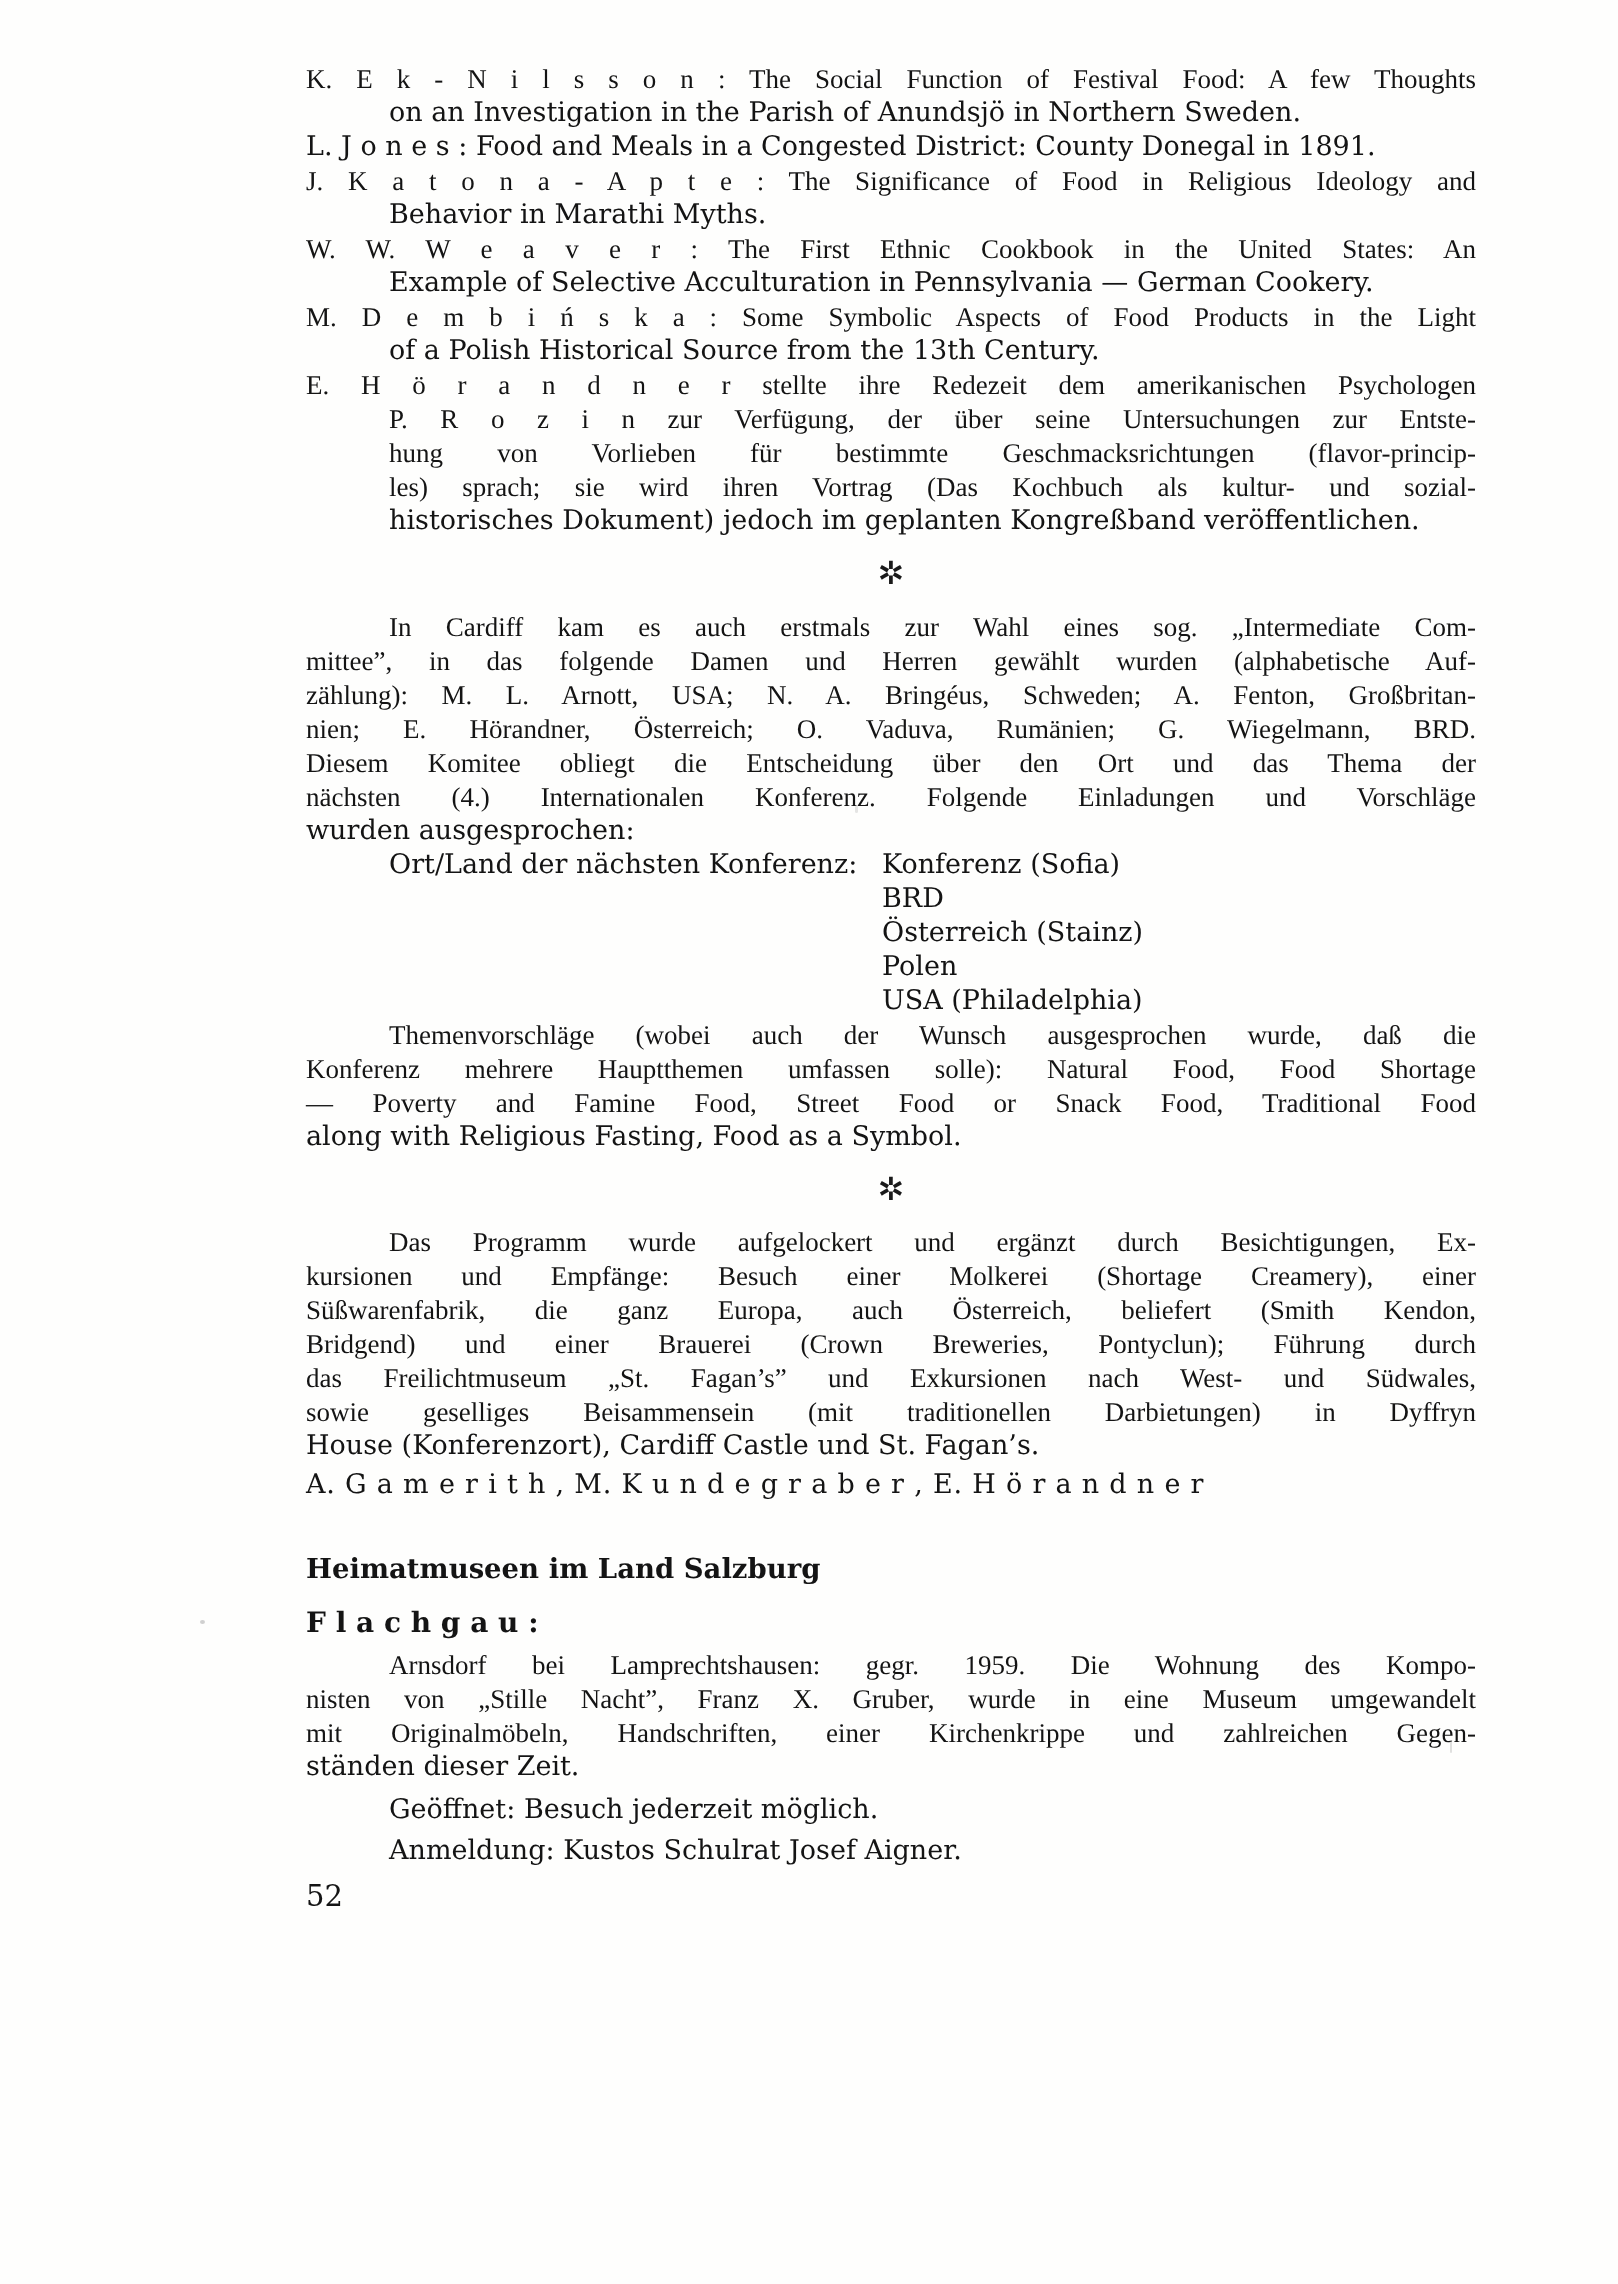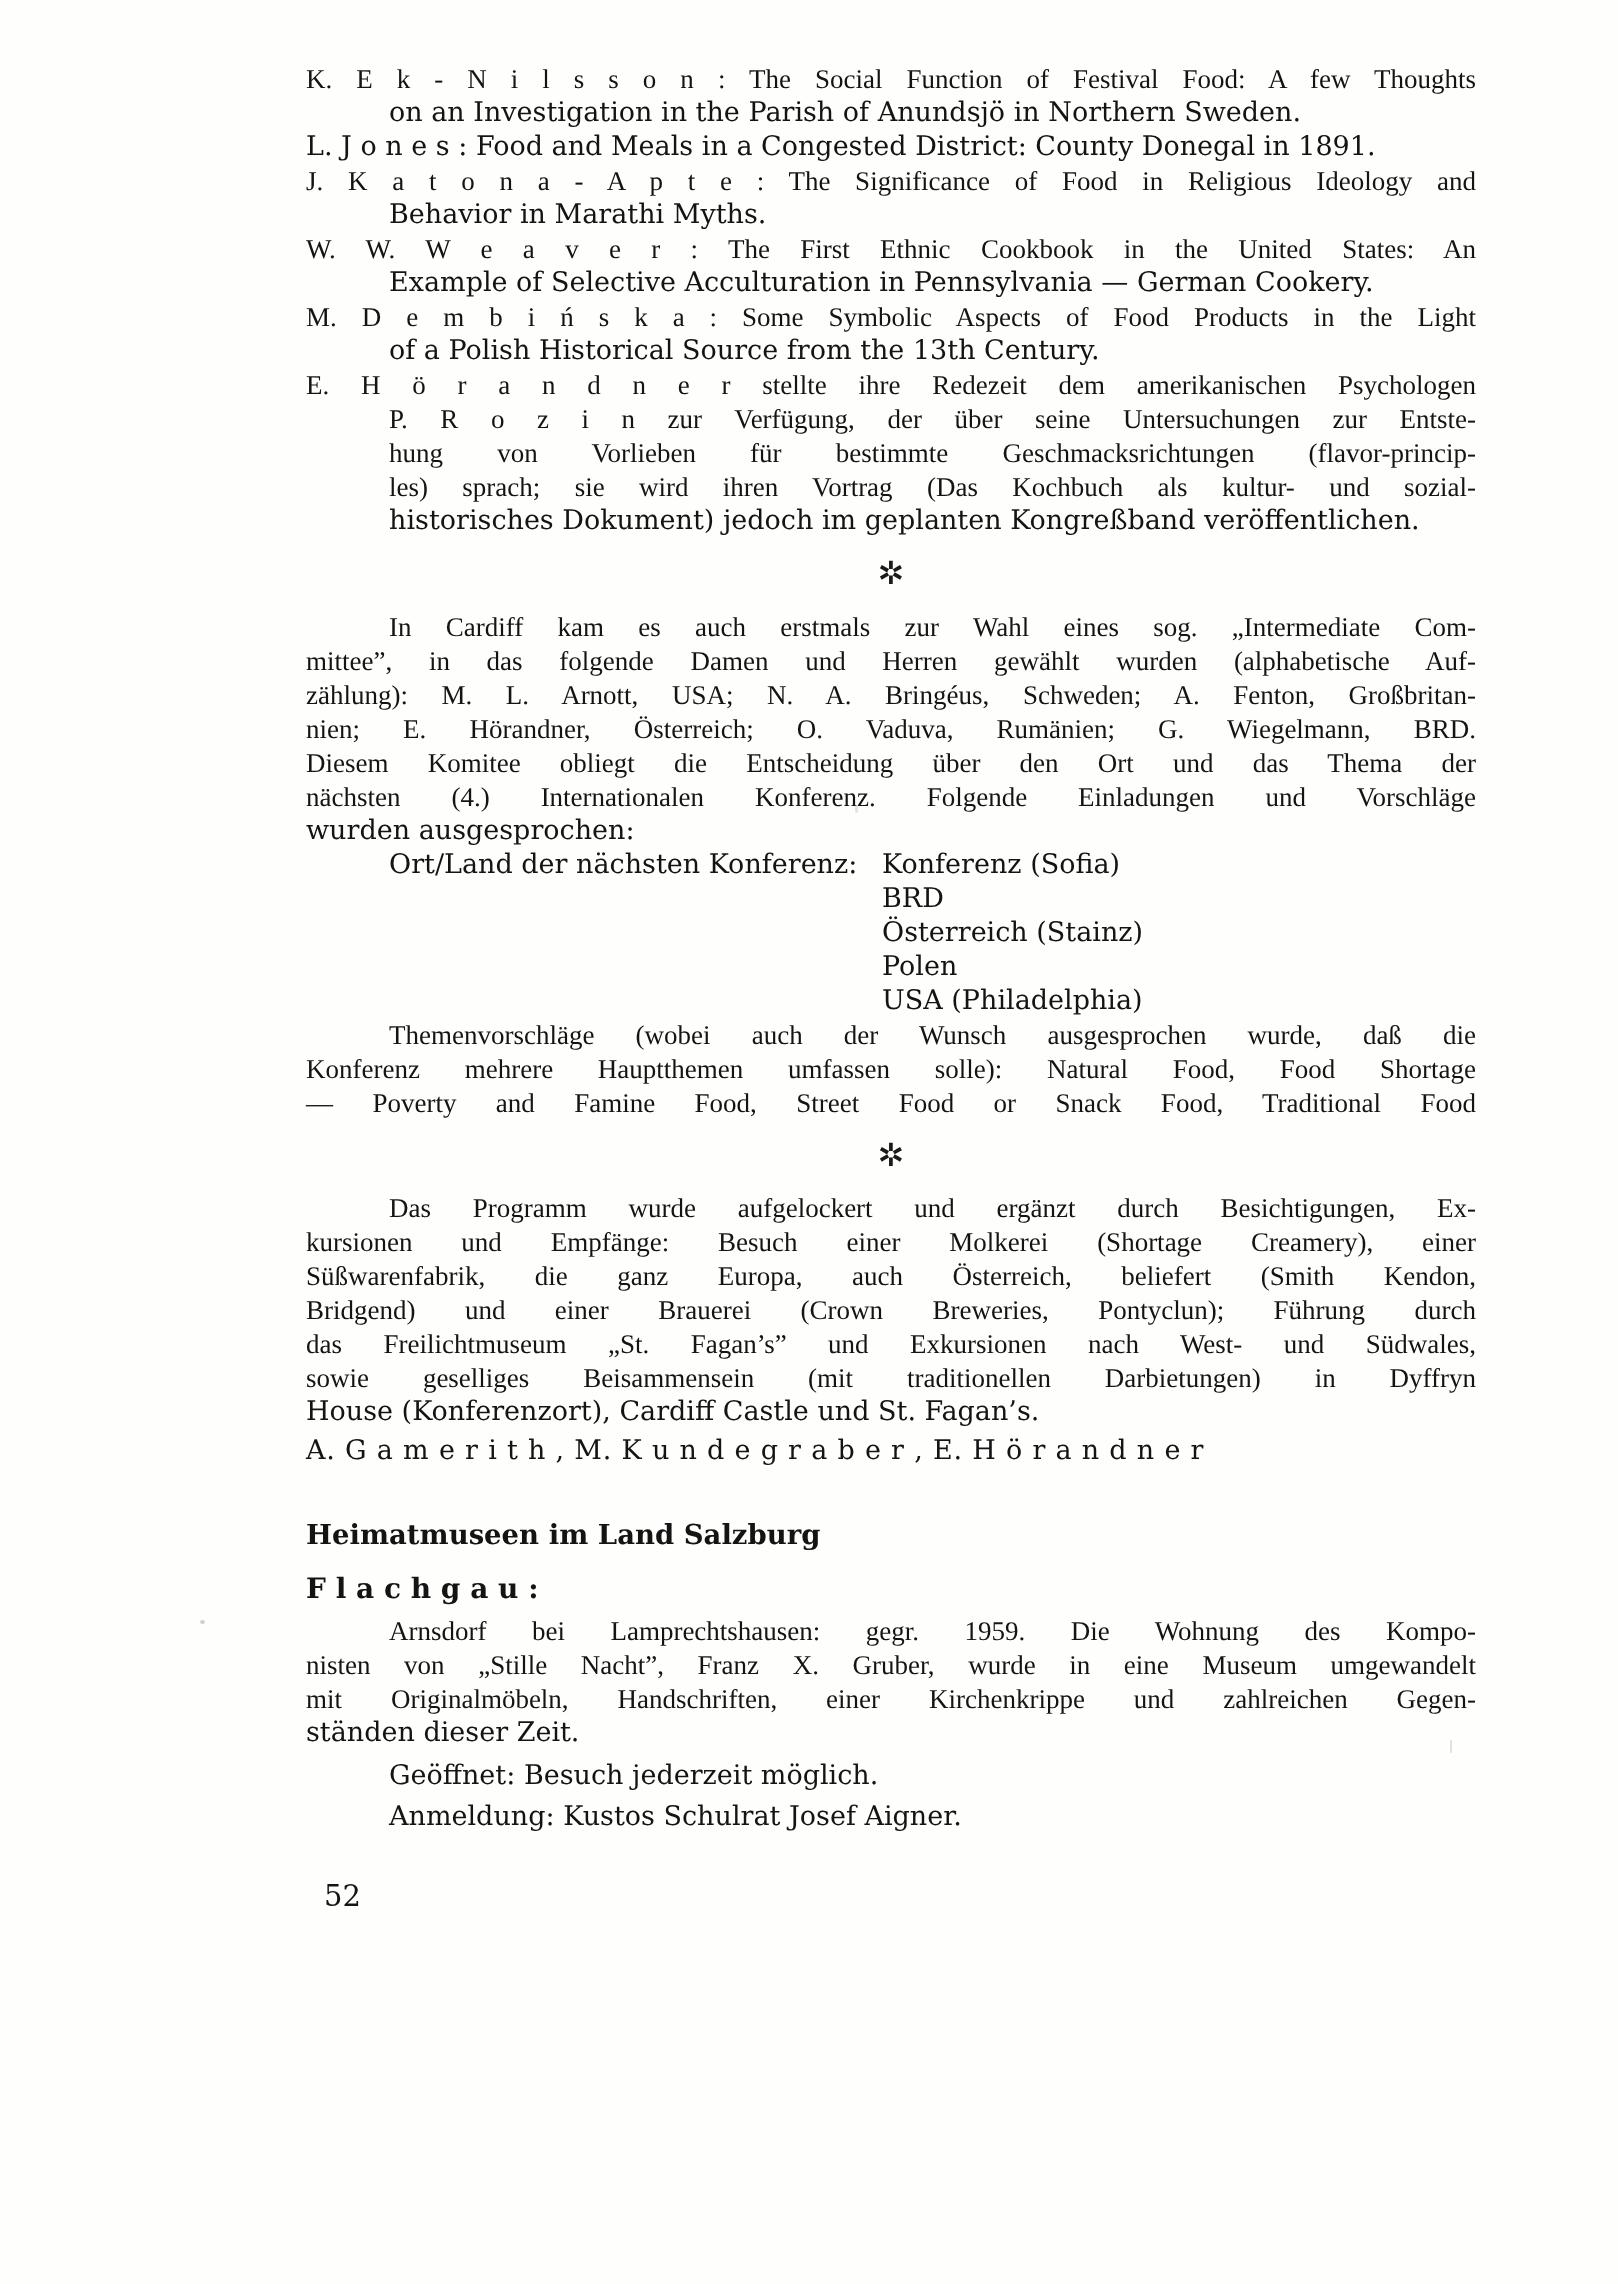--- a/index.html
+++ b/index.html
@@ -65,21 +65,21 @@
   .subhead {
     margin-top: 19.4px;
     font-weight: bold;
     font-size: 28px;
   }
   .para.gap-s { margin-top: 8px; }
   .para.gap-m { margin-top: 9.7px; }
   .para.gap-n { margin-top: 6.5px; }
   .page-number {
     position: absolute;
-    left: 324px;
+    left: 306px;
     top: 1879px;
     font-size: 29px;
     font-family: "DejaVu Serif", "Liberation Serif", serif;
     color: #141414;
   }
   
   .speck { position: absolute; background: #9a9a9a; opacity: 0.45; border-radius: 50%; }
   .speck.s1 { left: 200px; top: 1620px; width: 4.9px; height: 4px; }
   .speck.s2 { left: 1450px; top: 1740px; width: 2.4px; height: 13px; border-radius: 1.6px; opacity: 0.3; }
   .speck.s3 { left: 855px; top: 805px; width: 3.2px; height: 8px; border-radius: 1.6px; opacity: 0.25; }
@@ -129,20 +129,21 @@
         <div class="line vl-first"><span>Ort/Land der nächsten Konferenz:</span><span class="val">Konferenz (Sofia)</span></div>
         <div class="line vl-rest">BRD</div>
         <div class="line vl-rest">Österreich (Stainz)</div>
         <div class="line vl-rest">Polen</div>
         <div class="line vl-rest">USA (Philadelphia)</div>
       </div>
       <div class="block para">
         <div class="line indent just">Themenvorschläge (wobei auch der Wunsch ausgesprochen wurde, daß die</div>
         <div class="line just">Konferenz mehrere Hauptthemen umfassen solle): Natural Food, Food Shortage</div>
         <div class="line just">— Poverty and Famine Food, Street Food or Snack Food, Traditional Food</div>
+        <div class="line">along with Religious Fasting, Food as a Symbol.</div>
       </div>
       <div class="block separator"><span>✲</span></div>
       <div class="block para">
         <div class="line indent just">Das Programm wurde aufgelockert und ergänzt durch Besichtigungen, Ex-</div>
         <div class="line just">kursionen und Empfänge: Besuch einer Molkerei (Shortage Creamery), einer</div>
         <div class="line just">Süßwarenfabrik, die ganz Europa, auch Österreich, beliefert (Smith Kendon,</div>
         <div class="line just">Bridgend) und einer Brauerei (Crown Breweries, Pontyclun); Führung durch</div>
         <div class="line just">das Freilichtmuseum „St. Fagan’s” und Exkursionen nach West- und Südwales,</div>
         <div class="line just">sowie geselliges Beisammensein (mit traditionellen Darbietungen) in Dyffryn</div>
         <div class="line">House (Konferenzort), Cardiff Castle und St. Fagan’s.</div>

